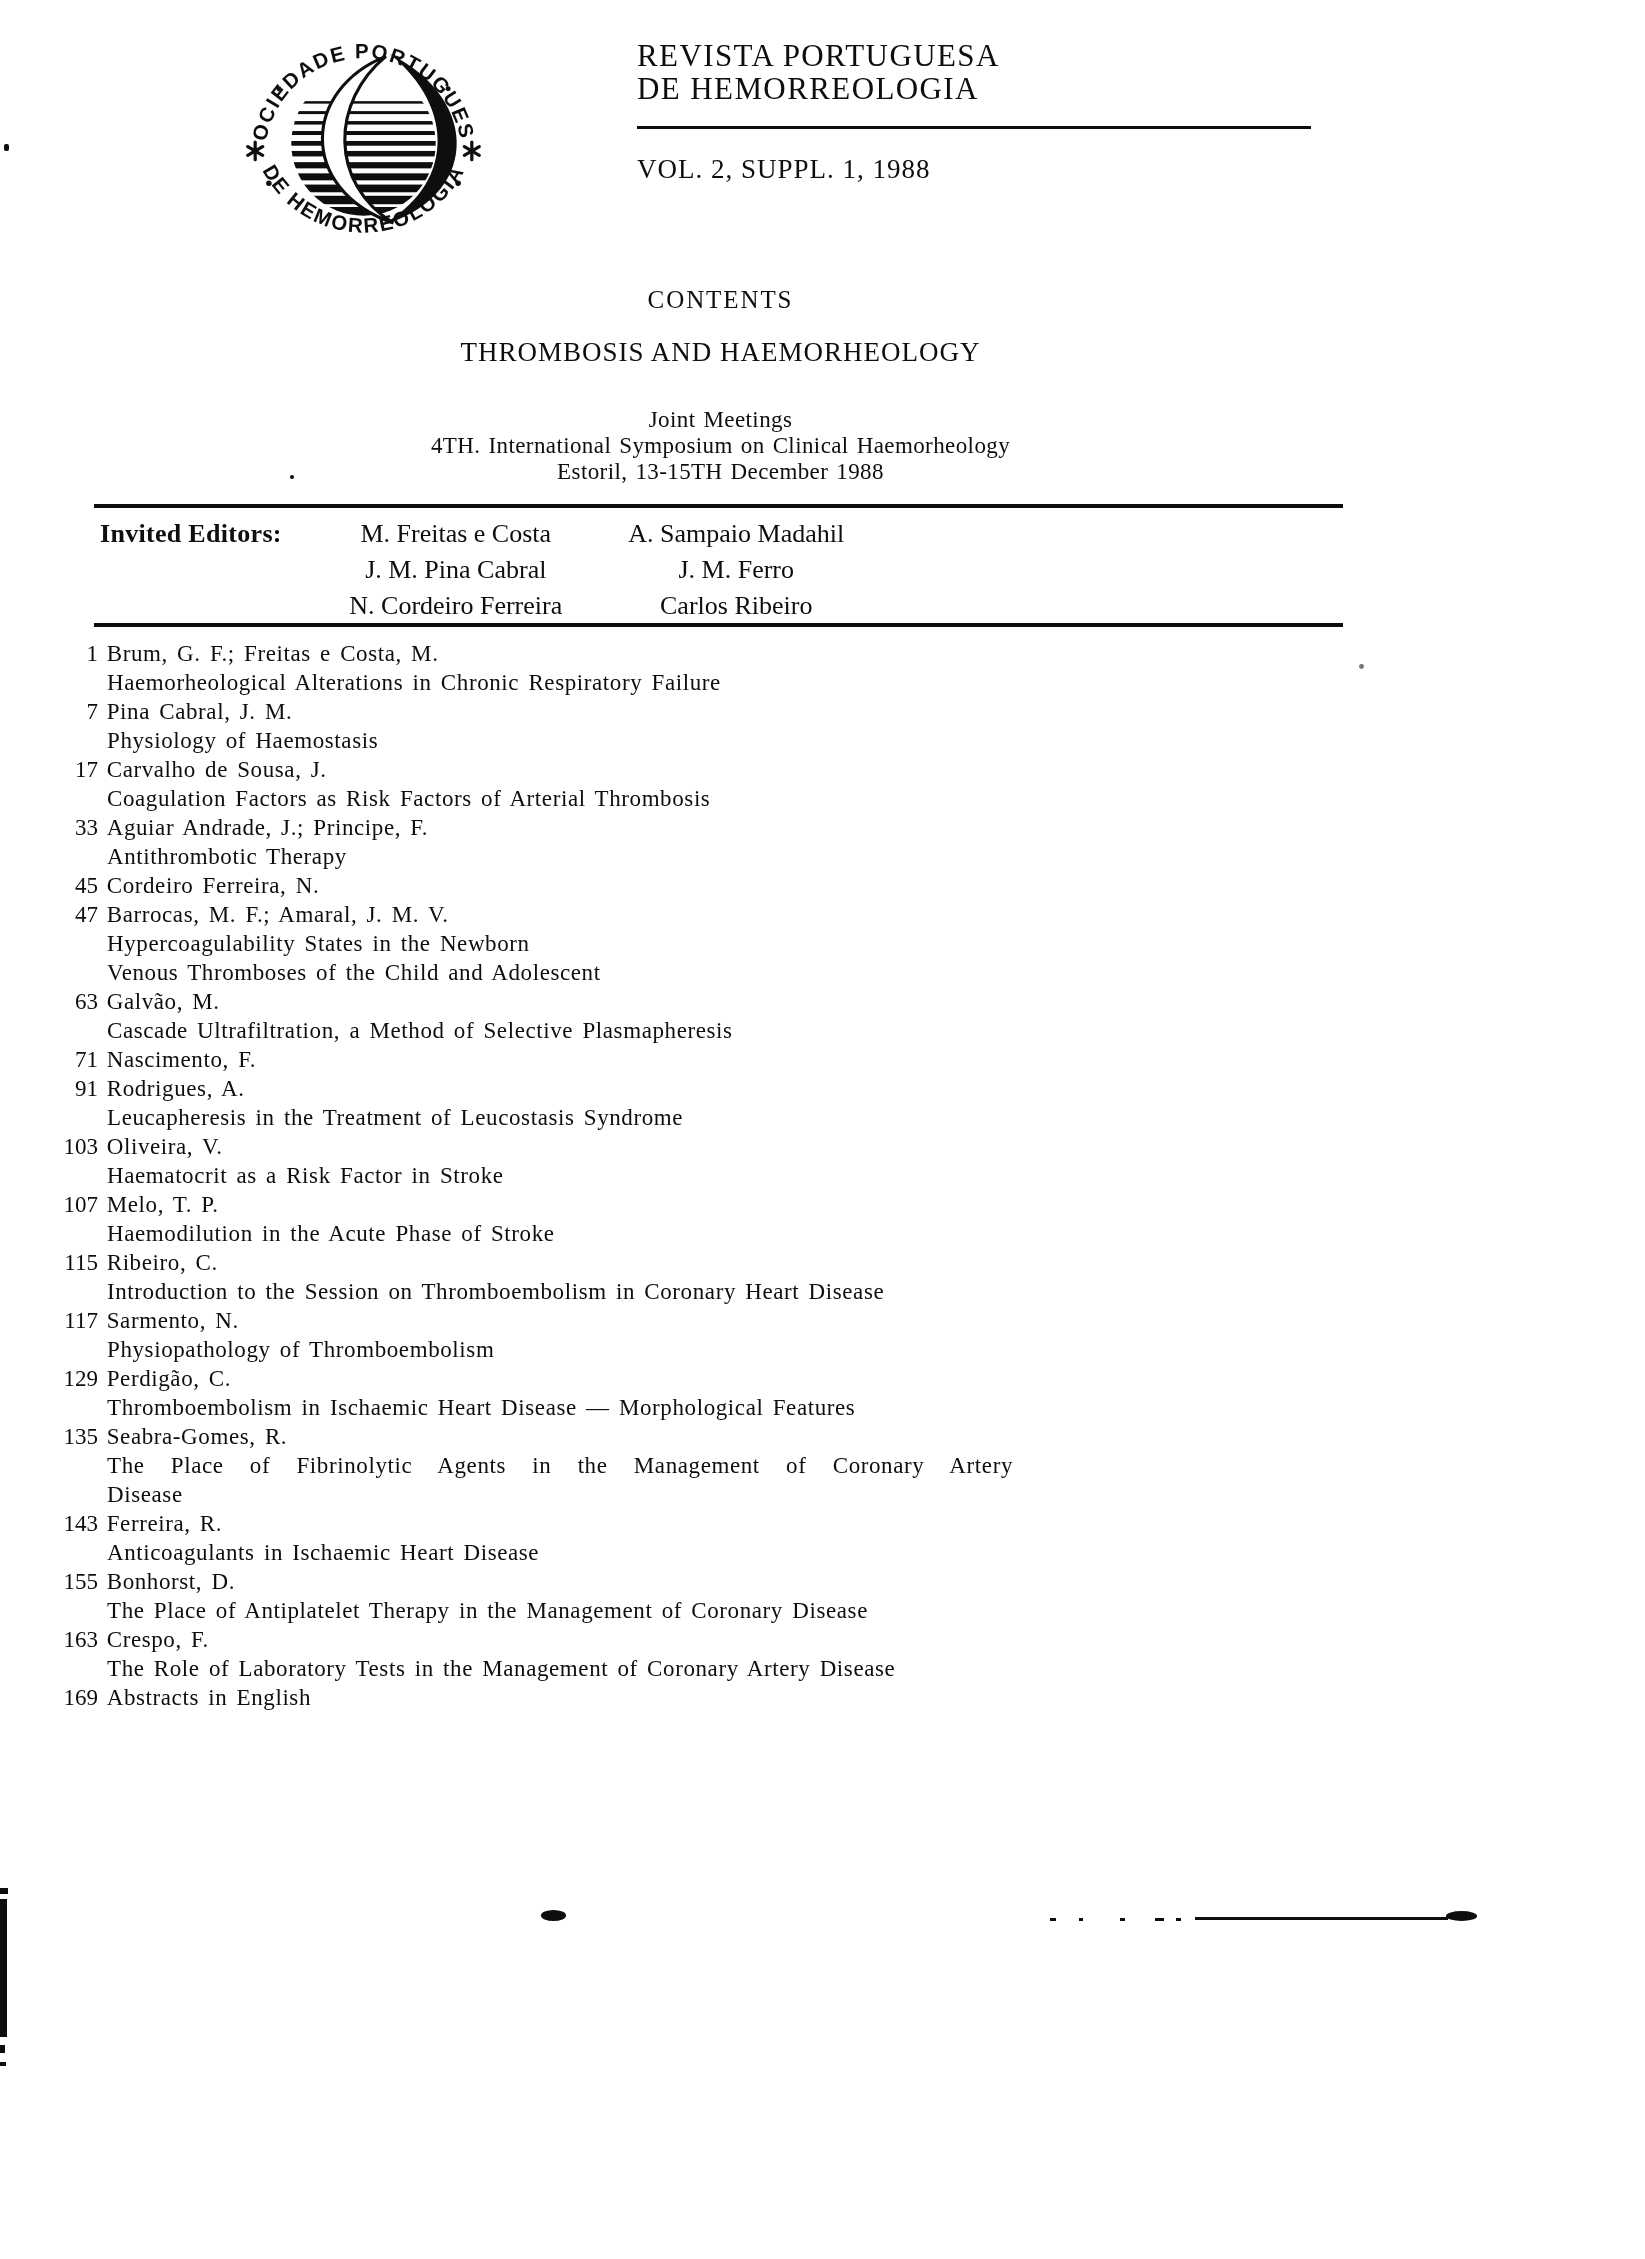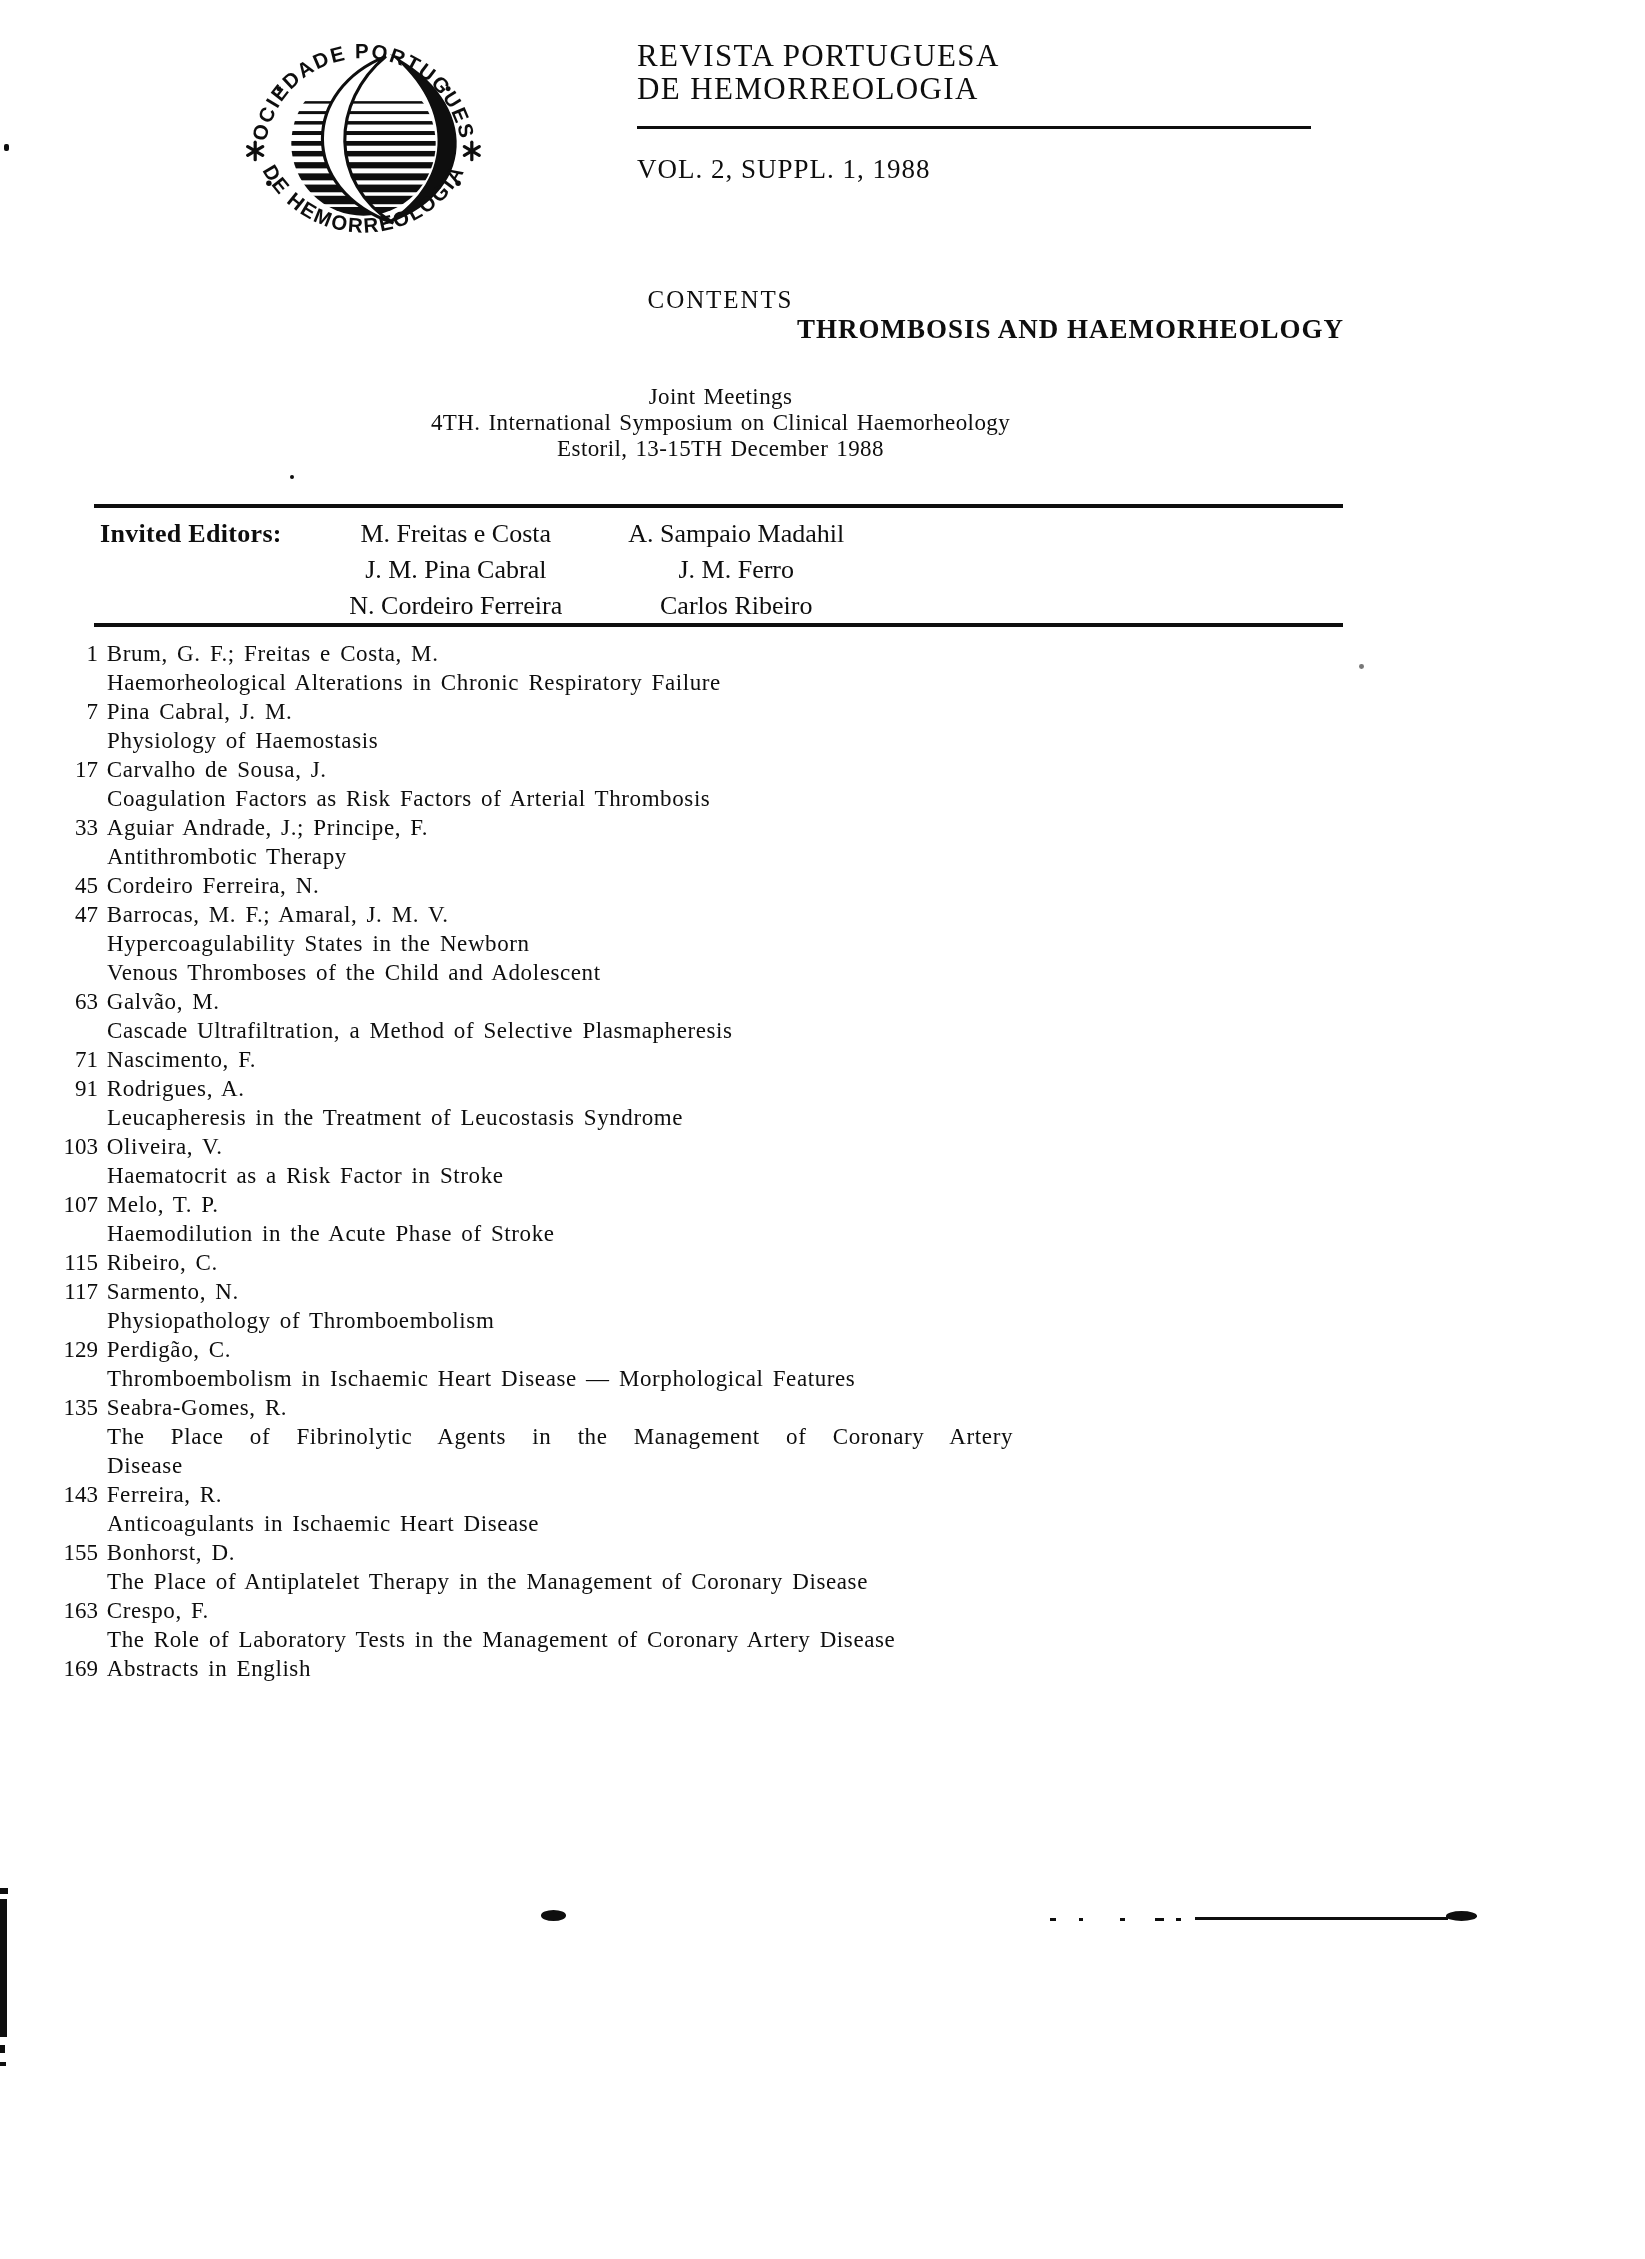--- a/index.html
+++ b/index.html
@@ -21,21 +21,21 @@
   .jtitle{
     font-size:31px;letter-spacing:1.4px;line-height:33px;
     font-weight:500;white-space:nowrap;
   }
   .title-rule{margin-top:21px;width:674px;height:2.9px;background:#0e0e0e;}
   .vol{margin-top:25px;font-size:27px;letter-spacing:1px;white-space:nowrap;}
 
   
   .headings{position:absolute;left:97px;top:286px;width:1247px;text-align:center;}
   .contents-label{font-size:25px;letter-spacing:1.9px;}
-  .section-title{font-size:27px;font-weight:bold;letter-spacing:1px;text-align:right;}
+  .section-title{margin-top:23px;font-size:27px;font-weight:normal;letter-spacing:1px;}
   .meeting{margin-top:39px;font-size:23px;line-height:26px;letter-spacing:0.4px;word-spacing:1.9px;}
 
   
   .rule{position:absolute;left:94px;width:1249px;background:#0e0e0e;}
   .rule-top{top:504px;height:3.9px;}
   .rule-bottom{top:623px;height:3.9px;}
 
   
   .editors{position:absolute;left:100px;top:516px;display:flex;font-size:26px;line-height:36px;}
   .ed-label{font-weight:bold;white-space:nowrap;letter-spacing:0.3px;}
@@ -231,20 +231,21 @@
           <span class="toc-num">107</span>
           <span class="toc-authors">Melo, T. P.</span>
         </div>
         <div class="toc-title">Haemodilution in the Acute Phase of Stroke</div>
       </div>
       <div class="toc-entry">
         <div class="toc-line">
           <span class="toc-num">115</span>
           <span class="toc-authors">Ribeiro, C.</span>
         </div>
+        <div class="toc-title">Introduction to the Session on Thromboembolism in Coronary Heart Disease</div>
       </div>
       <div class="toc-entry">
         <div class="toc-line">
           <span class="toc-num">117</span>
           <span class="toc-authors">Sarmento, N.</span>
         </div>
         <div class="toc-title">Physiopathology of Thromboembolism</div>
       </div>
       <div class="toc-entry">
         <div class="toc-line">

